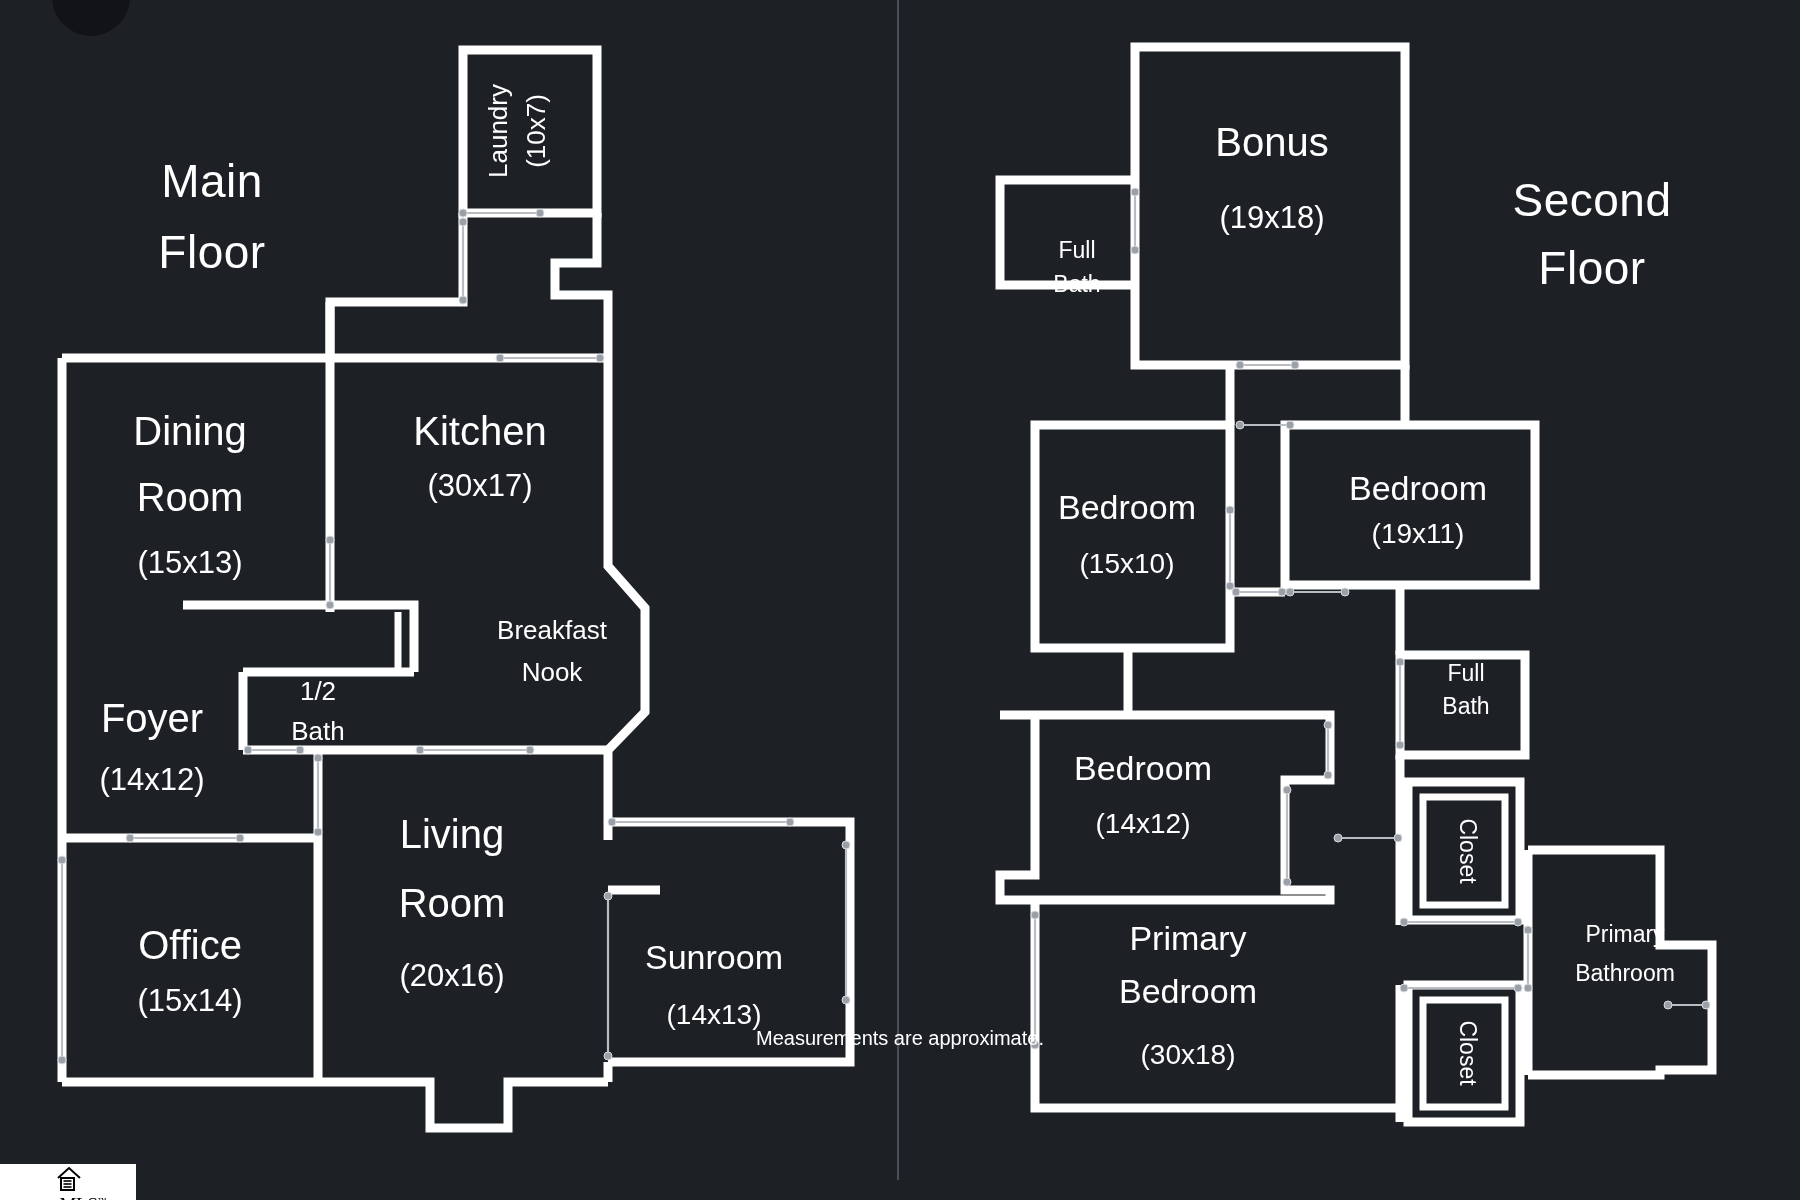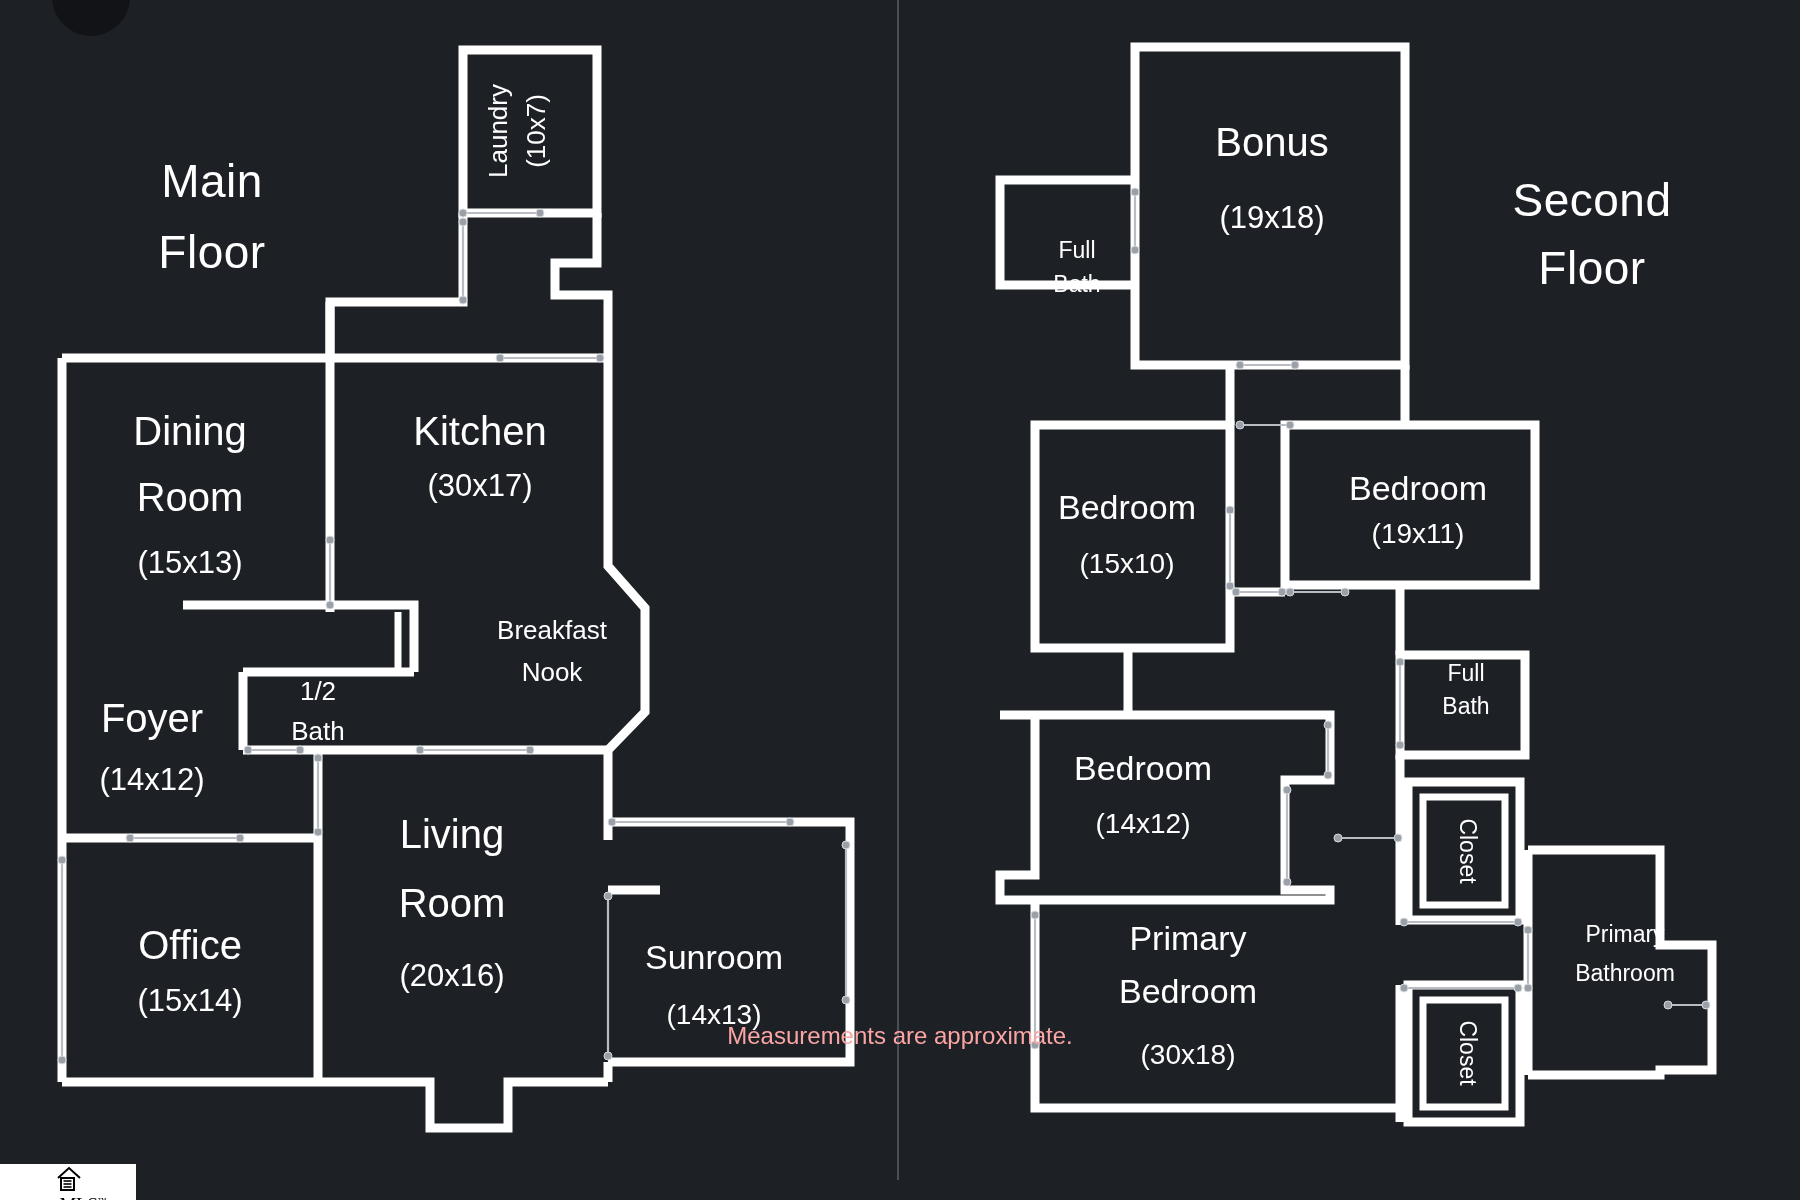--- a/index.html
+++ b/index.html
@@ -70,22 +70,22 @@
   .divider {
     stroke: #4a4e55;
     stroke-width: 2;
   }
   .footer-note {
     position: absolute;
     left: 0;
     right: 0;
     bottom: 150px;
     text-align: center;
-    font-size: 24px;
-    color: #fca5a5;
+    font-size: 20px;
+    color: #ffffff;
     font-family: "Liberation Sans", sans-serif;
   }
   .blob {
     position: absolute;
     border-radius: 50%;
     background: #111317;
   }
   #blob-left {
     left: 52px; top: -42px; width: 78px; height: 78px;
   }

